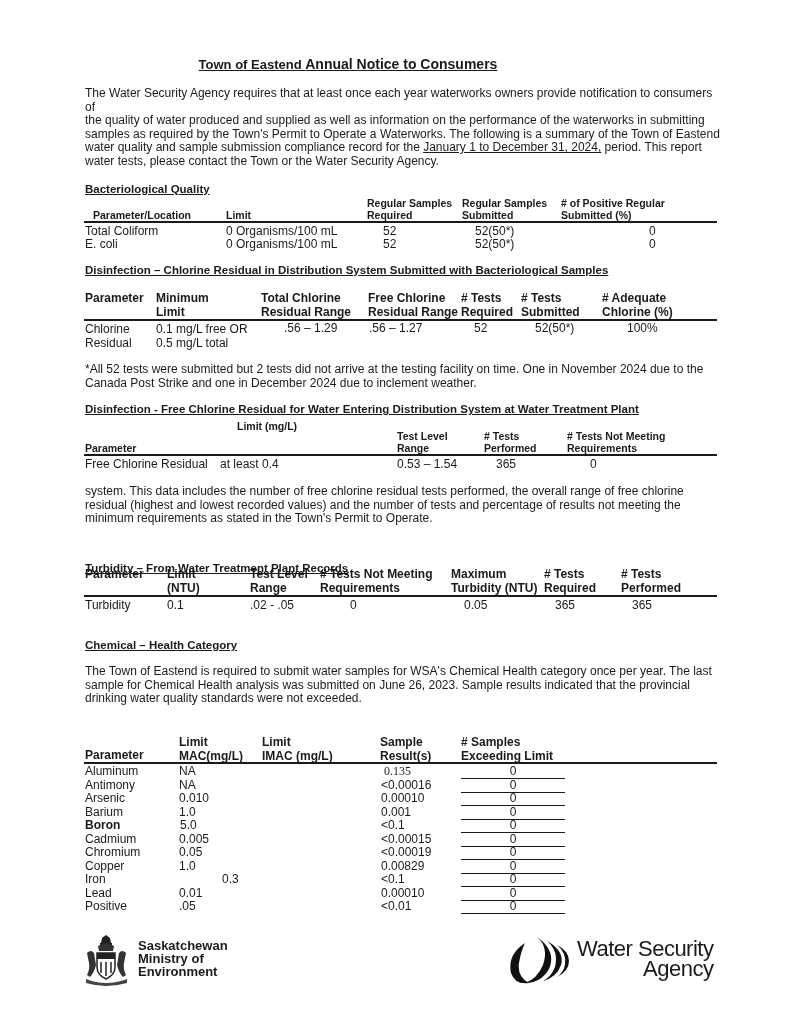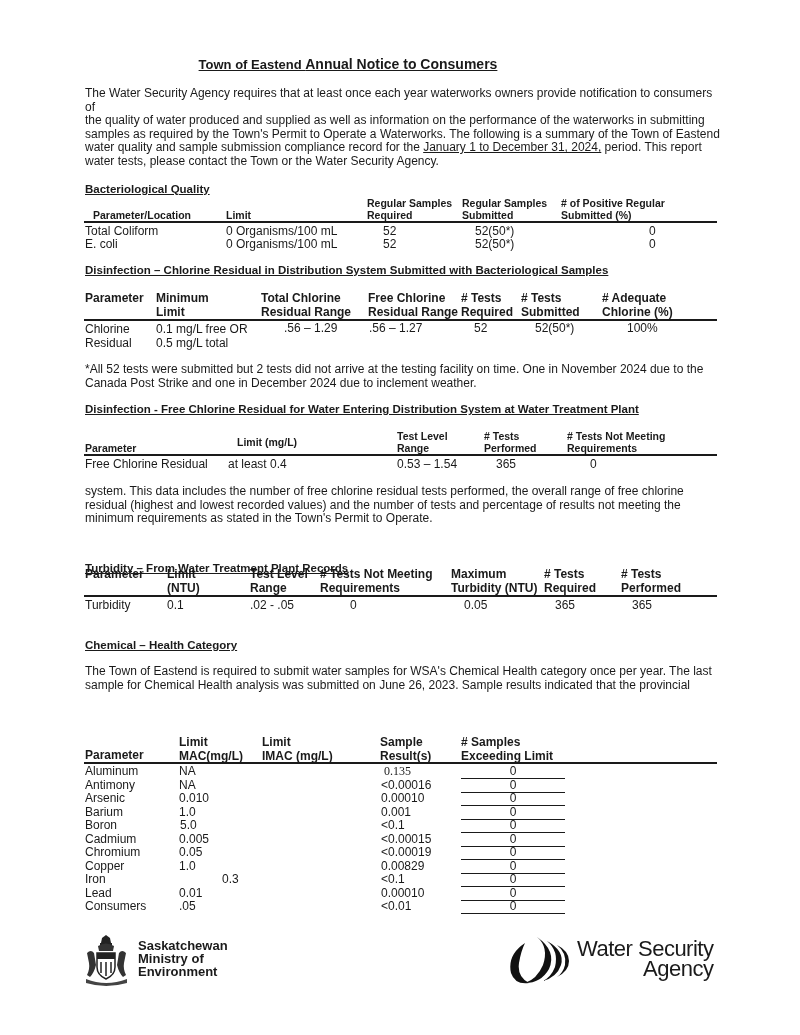--- a/index.html
+++ b/index.html
@@ -130,37 +130,37 @@
   </div>
 </div>
 <div class="abs para" style="top:363px;">
   <div>*All 52 tests were submitted but 2 tests did not arrive at the testing facility on time. One in November 2024 due to the</div>
   <div>Canada Post Strike and one in December 2024 due to inclement weather.</div>
 </div>
 
 <div class="abs sect" style="top:403px;">Disinfection - Free Chlorine Residual for Water Entering Distribution System at Water Treatment Plant</div>
 <div>
   <div class="abs hdr" style="left:85px; top:442px;">Parameter</div>
-  <div class="abs hdr" style="left:237px; top:436px;">Limit (mg/L)</div>
+  <div class="abs hdr" style="left:237px; top:420px;">Limit (mg/L)</div>
   <div class="abs hdr" style="left:397px; top:430px;">
     <div>Test Level</div>
     <div>Range</div>
   </div>
   <div class="abs hdr" style="left:484px; top:430px;">
     <div># Tests</div>
     <div>Performed</div>
   </div>
   <div class="abs hdr" style="left:567px; top:430px;">
     <div># Tests Not Meeting</div>
     <div>Requirements</div>
   </div>
   <div class="abs rule" style="left:84px; width:633px; top:454px;"></div>
   <div>
     <div class="abs cell" style="left:85px; top:458px;">Free Chlorine Residual</div>
-    <div class="abs cell" style="left:228px; top:458px;">at least 0.4</div>
+    <div class="abs cell" style="left:220px; top:458px;">at least 0.4</div>
     <div class="abs cell" style="left:397px; top:458px;">0.53 – 1.54</div>
     <div class="abs cell" style="left:496px; top:458px;">365</div>
     <div class="abs cell" style="left:590px; top:458px;">0</div>
   </div>
 </div>
 <div class="abs para" style="top:485px;">
   <div>system. This data includes the number of free chlorine residual tests performed, the overall range of free chlorine</div>
   <div>residual (highest and lowest recorded values) and the number of tests and percentage of results not meeting the</div>
   <div>minimum requirements as stated in the Town's Permit to Operate.</div>
 </div>
@@ -201,20 +201,21 @@
     <div class="abs cell" style="left:464px; top:599px;">0.05</div>
     <div class="abs cell" style="left:555px; top:599px;">365</div>
     <div class="abs cell" style="left:632px; top:599px;">365</div>
   </div>
 </div>
 
 <div class="abs sect" style="top:639px;">Chemical – Health Category</div>
 <div class="abs para" style="top:665px;">
   <div>The Town of Eastend is required to submit water samples for WSA's Chemical Health category once per year. The last</div>
   <div>sample for Chemical Health analysis was submitted on June 26, 2023.  Sample results indicated that the provincial</div>
+  <div>drinking water quality standards were not exceeded.</div>
 </div>
 
 <div>
   <div class="abs hdr2" style="left:85px; top:748px;">Parameter</div>
   <div class="abs hdr2" style="left:179px; top:735px;">
     <div>Limit</div>
     <div>MAC(mg/L)</div>
   </div>
   <div class="abs hdr2" style="left:262px; top:735px;">
     <div>Limit</div>
@@ -254,21 +255,21 @@
       <div class="abs cell" style="left:461px;"><span class="dash">0</span></div>
     </div>
     <div class="abs" style="top:805.5px; left:0; width:800px;">
       <div class="abs cell" style="left:85px;">Barium</div>
       <div class="abs cell" style="left:179px;">1.0</div>
       <div class="abs cell" style="left:262px;"></div>
       <div class="abs cell" style="left:381px;">0.001</div>
       <div class="abs cell" style="left:461px;"><span class="dash">0</span></div>
     </div>
     <div class="abs" style="top:819px; left:0; width:800px;">
-      <div class="abs cell" style="left:85px;">Boron</div>
+      <div class="abs cell" style="left:85px;font-weight:bold;">Boron</div>
       <div class="abs cell" style="left:180px;">5.0</div>
       <div class="abs cell" style="left:262px;"></div>
       <div class="abs cell" style="left:381px;">&lt;0.1</div>
       <div class="abs cell" style="left:461px;"><span class="dash">0</span></div>
     </div>
     <div class="abs" style="top:832.5px; left:0; width:800px;">
       <div class="abs cell" style="left:85px;">Cadmium</div>
       <div class="abs cell" style="left:179px;text-align:center;">0.005</div>
       <div class="abs cell" style="left:262px;"></div>
       <div class="abs cell" style="left:381px;">&lt;0.00015</div>
@@ -296,21 +297,21 @@
       <div class="abs cell" style="left:461px;"><span class="dash">0</span></div>
     </div>
     <div class="abs" style="top:886.5px; left:0; width:800px;">
       <div class="abs cell" style="left:85px;">Lead</div>
       <div class="abs cell" style="left:179px;">0.01</div>
       <div class="abs cell" style="left:262px;"></div>
       <div class="abs cell" style="left:381px;">0.00010</div>
       <div class="abs cell" style="left:461px;"><span class="dash">0</span></div>
     </div>
     <div class="abs" style="top:900px; left:0; width:800px;">
-      <div class="abs cell" style="left:85px;">Consumers</div>
+      <div class="abs cell" style="left:85px;">Positive</div>
       <div class="abs cell" style="left:179px;">.05</div>
       <div class="abs cell" style="left:262px;"></div>
       <div class="abs cell" style="left:381px;">&lt;0.01</div>
       <div class="abs cell" style="left:461px;"><span class="dash">0</span></div>
     </div>
   </div>
 </div>
 
 <div class="abs" style="left:84px; top:935px; width:45px; height:52px;">
   <svg width="45" height="52" viewBox="0 0 45 52">

